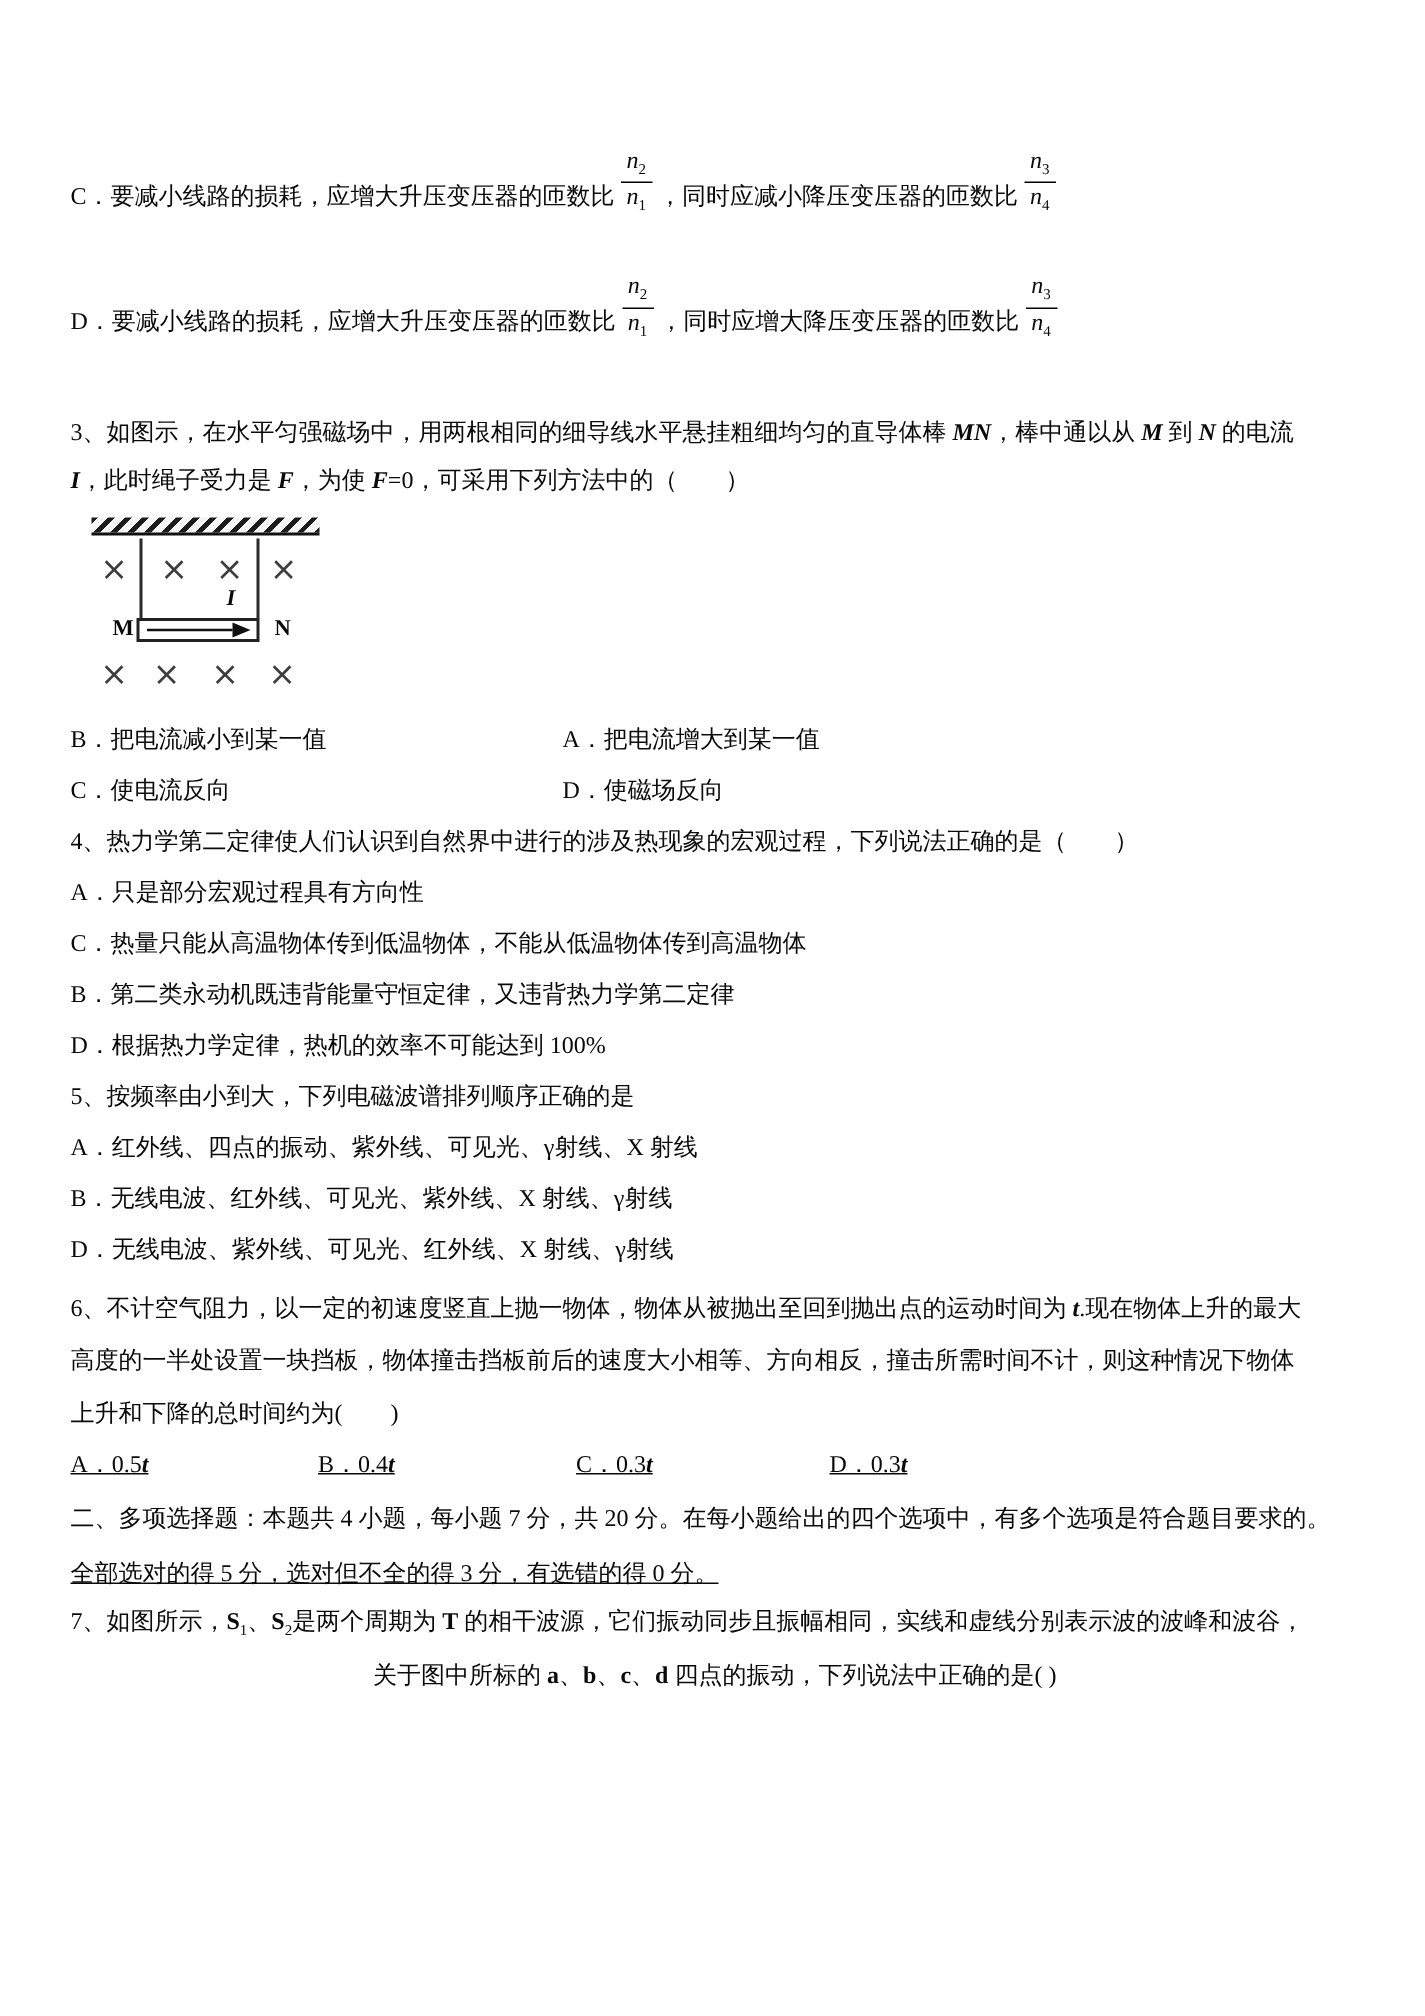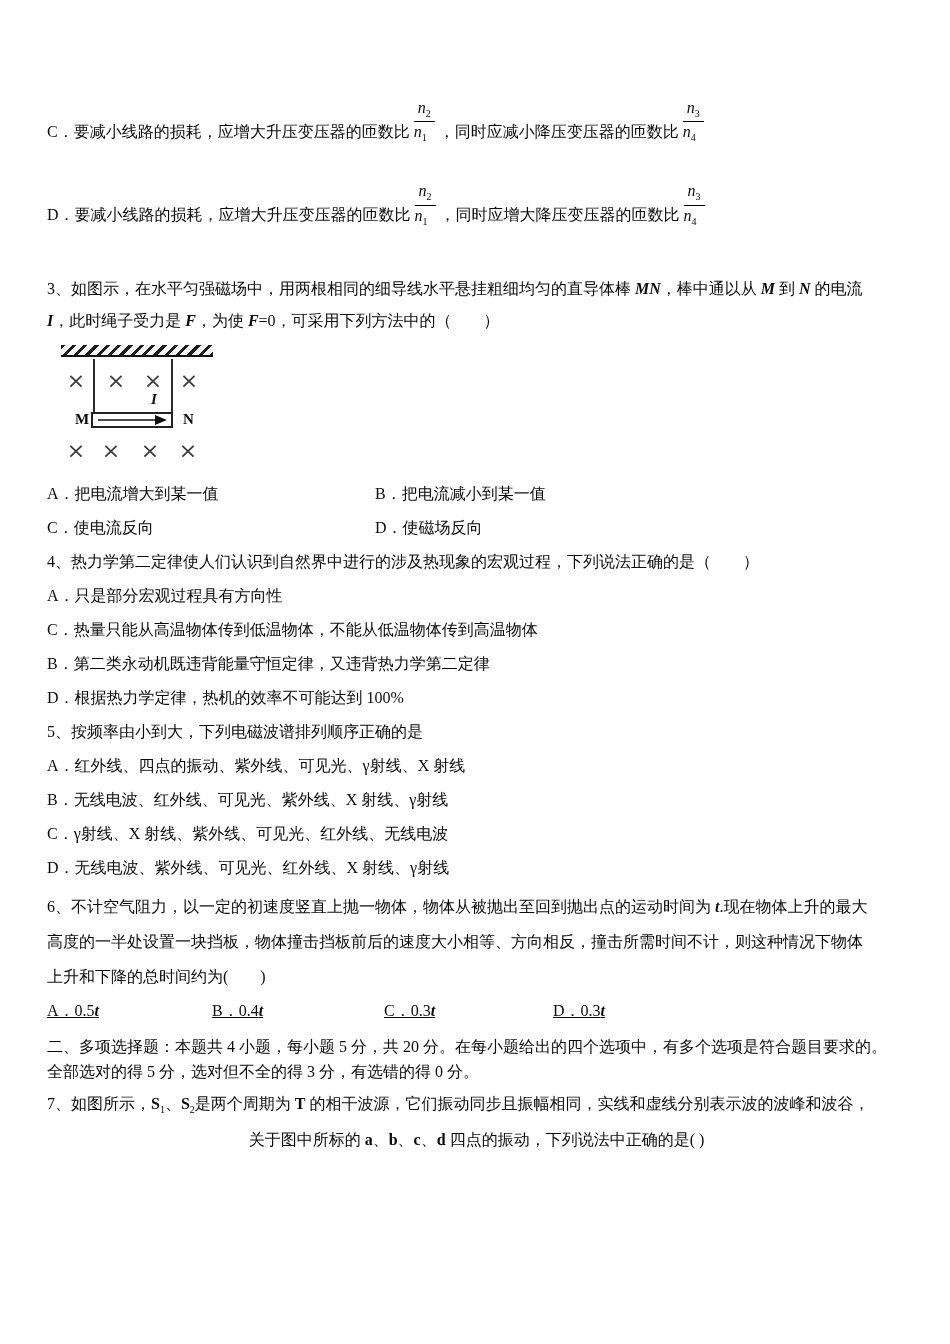--- a/index.html
+++ b/index.html
@@ -10,21 +10,21 @@
     font-family:"Liberation Serif","DejaVu Serif",serif;
     font-size:16px;
   }
   .page { padding:100px 44px 0 47px; }
   p { margin:0; }
   sub { font-size:10px; line-height:1; }
 
   
   .fracline { line-height:normal; }
   .fracline.second { margin-top:40px; }
-  .frac { display:inline-block; line-height:1.05; margin:0 4px; vertical-align:baseline; }
+  .frac { display:inline-block; text-align:center; line-height:1.05; margin:0 4px; vertical-align:baseline; }
   .frac .num { display:block; border-bottom:1px solid #000; padding:0 4px 2px; }
   .frac .den { display:block; padding-top:2px; }
   .frac i { font-style:italic; }
 
   
   .q3stem { margin-top:46px; line-height:32px; }
   .line34 { line-height:34px; }
   .optgrid { display:grid; grid-template-columns:328px 1fr; line-height:34px; margin-top:10px; }
   .q6para { margin-top:4px; line-height:35px; }
   .q6row { display:grid; grid-template-columns:165px 172px 169px 1fr; line-height:34px;text-decoration:underline; }
@@ -85,48 +85,47 @@
     </div>
     <span class="lblN">N</span>
 
     <span class="cross" style="left:15px;top:105px;">×</span>
     <span class="cross" style="left:50px;top:105px;">×</span>
     <span class="cross" style="left:89px;top:105px;">×</span>
     <span class="cross" style="left:127px;top:105px;">×</span>
   </div>
 
   <div class="optgrid">
+    <span>B．把电流减小到某一值</span>
     <span>A．把电流增大到某一值</span>
-    <span>B．把电流减小到某一值</span>
     <span>C．使电流反向</span>
     <span>D．使磁场反向</span>
   </div>
 
   <p class="line34">4、热力学第二定律使人们认识到自然界中进行的涉及热现象的宏观过程，下列说法正确的是（　　）</p>
   <p class="line34">A．只是部分宏观过程具有方向性</p>
   <p class="line34">C．热量只能从高温物体传到低温物体，不能从低温物体传到高温物体</p>
   <p class="line34">B．第二类永动机既违背能量守恒定律，又违背热力学第二定律</p>
   <p class="line34">D．根据热力学定律，热机的效率不可能达到 100%</p>
 
   <p class="line34">5、按频率由小到大，下列电磁波谱排列顺序正确的是</p>
   <p class="line34">A．红外线、四点的振动、紫外线、可见光、γ射线、X 射线</p>
   <p class="line34">B．无线电波、红外线、可见光、紫外线、X 射线、γ射线</p>
-  <p class="line34">C．γ射线、X 射线、紫外线、可见光、红外线、无线电波</p>
   <p class="line34">D．无线电波、紫外线、可见光、红外线、X 射线、γ射线</p>
 
   <p class="q6para"><span>6、不计空气阻力，以一定的初速度竖直上抛一物体，物体从被抛出至回到抛出点的运动时间为 </span><span style="font-style: italic; font-weight: bold;">t</span><span>.现在物体上升的最大</span></p>
   <p class="q6para" style="margin-top:0;"><span>高度的一半处设置一块挡板，物体撞击挡板前后的速度大小相等、方向相反，撞击所需时间不计，则这种情况下物体</span></p>
   <p class="q6para" style="margin-top:0;"><span>上升和下降的总时间约为(　　)</span></p>
 
   <div class="q6row">
     <span><span>A．0.5</span><span style="font-style: italic; font-weight: bold;">t</span></span>
     <span><span>B．0.4</span><span style="font-style: italic; font-weight: bold;">t</span></span>
     <span><span>C．0.3</span><span style="font-style: italic; font-weight: bold;">t</span></span>
     <span><span>D．0.3</span><span style="font-style: italic; font-weight: bold;">t</span></span>
   </div>
 
-  <p class="intro">二、多项选择题：本题共 4 小题，每小题 5 分，共 20 分。在每小题给出的四个选项中，有多个选项是符合题目要求的。</p>
-  <p class="intro" style="margin-top:0;">全部选对的得 5 分，选对但不全的得 3 分，有选错的得 0 分。</p>
+  <p class="intro">二、多项选择题：本题共 4 小题，每小题 7 分，共 20 分。在每小题给出的四个选项中，有多个选项是符合题目要求的。</p>
+  <p class="intro" style="margin-top:12px;text-decoration:underline;">全部选对的得 5 分，选对但不全的得 3 分，有选错的得 0 分。</p>
 
   <p class="q7stem"><span>7、如图所示，</span><span style="font-weight: bold;">S</span><sub>1</sub><span>、</span><span style="font-weight: bold;">S</span><sub>2</sub><span>是两个周期为 </span><span style="font-weight: bold;">T</span><span> 的相干波源，它们振动同步且振幅相同，实线和虚线分别表示波的波峰和波谷，</span></p>
   <p class="q7stem" style="margin-top:0;text-align:center;"><span>关于图中所标的 </span><span style="font-weight: bold;">a</span><span>、</span><span style="font-weight: bold;">b</span><span>、</span><span style="font-weight: bold;">c</span><span>、</span><span style="font-weight: bold;">d</span><span> 四点的振动，下列说法中正确的是( )</span></p>
 
 </div>
 
 </body></html>

